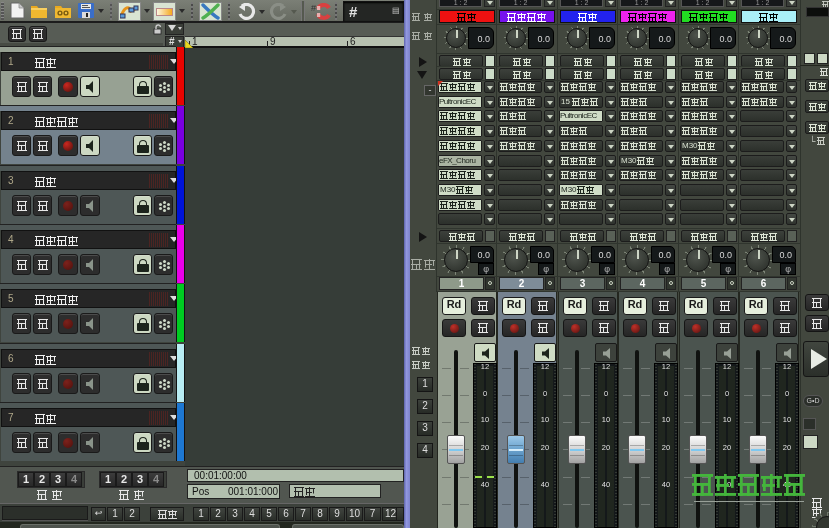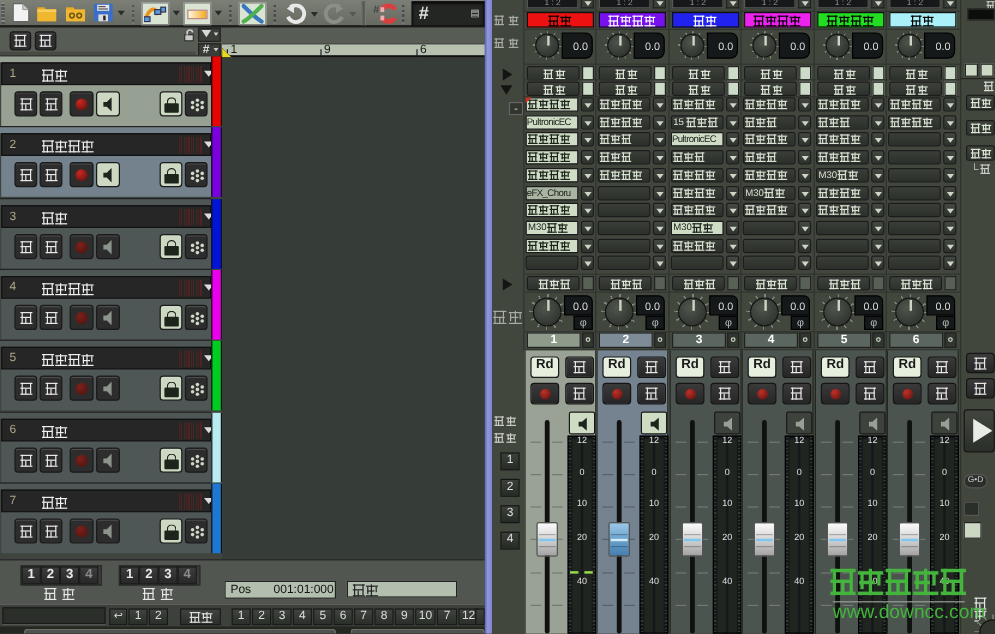--- a/index.html
+++ b/index.html
@@ -410,20 +410,23 @@
     </div>
 <div class="a" style="left:99px;top:471px;width:68px;height:17px;border:1px solid #2a2a2a;background:#3a3e39;"></div>
 <div class="a" style="left:100px;top:472px;width:16px;height:15px;background:linear-gradient(#3c3c3c,#282828);border:1px solid #1a1a1a;color:#e8e8e8;font-size:11px;font-weight:bold;text-align:center;">1</div>
 <div class="a" style="left:116px;top:472px;width:16px;height:15px;background:linear-gradient(#3c3c3c,#282828);border:1px solid #1a1a1a;color:#e8e8e8;font-size:11px;font-weight:bold;text-align:center;">2</div>
 <div class="a" style="left:132px;top:472px;width:16px;height:15px;background:linear-gradient(#3c3c3c,#282828);border:1px solid #1a1a1a;color:#e8e8e8;font-size:11px;font-weight:bold;text-align:center;">3</div>
 <div class="a" style="left:148px;top:472px;width:16px;height:15px;background:linear-gradient(#3c3c3c,#282828);border:1px solid #1a1a1a;color:#8a8a8a;font-size:11px;font-weight:bold;text-align:center;">4</div>
 <div class="a" style="left:119px;top:490px;">
       <i class="k ka" style="width:10px;height:10px;margin-right:5px;color:#e8e8e8;"></i>
       <i class="k kb" style="width:10px;height:10px;margin-right:5px;color:#e8e8e8;"></i>
     </div>
+<div class="a" style="left:187px;top:469px;width:217px;height:13px;background:#b2bfae;border:1px solid #222;color:#111;font-size:10px;">
+      <span style="position:absolute;left:4px;top:0px;"> 00:01:00:00</span>
+    </div>
 <div class="a" style="left:187px;top:484px;width:93px;height:15px;background:#b2bfae;border:1px solid #222;color:#111;font-size:10px;">
       <span style="position:absolute;left:4px;top:1px;">Pos</span>
       <span style="position:absolute;left:40px;top:1px;">001:01:000</span>
     </div>
 <div class="a" style="left:289px;top:484px;width:92px;height:14px;background:#b2bfae;border:1px solid #222;">
       <span style="position:absolute;left:4px;top:2px;">
         <i class="k ka" style="width:10px;height:10px;color:#222;"></i>
         <i class="k kb" style="width:10px;height:10px;color:#222;"></i>
       </span>
     </div>
@@ -1625,13 +1628,12 @@
 <div class="a" style="left:812px;top:512px;width:30px;height:30px;border-radius:50%;background:repeating-conic-gradient(#6f776b 0 6deg,#42473e 6deg 30deg);"></div>
 <div class="a" style="left:816px;top:516px;width:22px;height:22px;border-radius:50%;background:#32362f;border:1px solid #141414;"></div>
 <div class="a" style="left:692px;top:474px;width:120px;">
       <i class="k ka" style="width:21px;height:22px;margin-right:2px;color:#44b53c;"></i>
       <i class="k kb" style="width:21px;height:22px;margin-right:2px;color:#44b53c;"></i>
       <i class="k ka" style="width:21px;height:22px;margin-right:2px;color:#44b53c;"></i>
       <i class="k kb" style="width:21px;height:22px;margin-right:2px;color:#44b53c;"></i>
       <i class="k ka" style="width:21px;height:22px;margin-right:2px;color:#44b53c;"></i>
     </div>
 <div class="a" style="left:694px;top:501px;width:110px;height:1px;background:#98a098;"></div>
-<div class="a" style="left:694px;top:502px;color:#44b53c;font-size:16px;">www.downcc.com</div>
 </div>
 </body></html>

